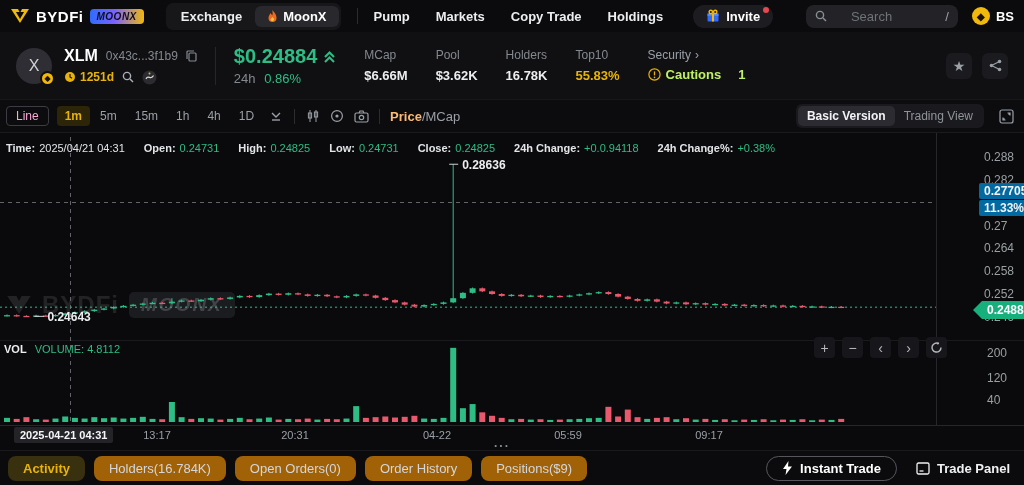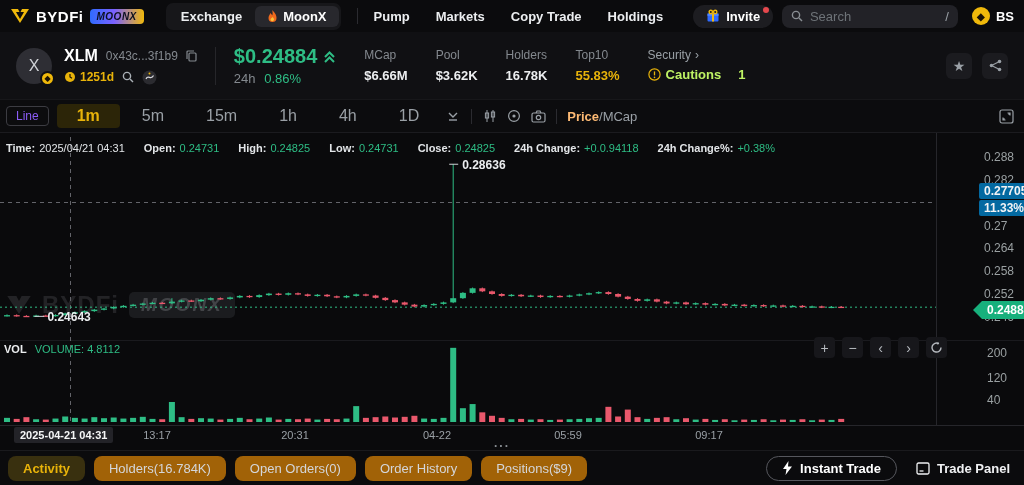--- a/index.html
+++ b/index.html
@@ -14,21 +14,21 @@
   .brand-text { font-size:15px; font-weight:bold; color:#fff; letter-spacing:.5px; }
   .brand-badge { font-size:10px; font-weight:bold; font-style:italic; color:#0b1020; padding:2px 7px; border-radius:4px; background:linear-gradient(90deg,#2f6bff 0%,#7b61ff 45%,#f0b90b 100%); letter-spacing:.5px; }
   .seg { display:flex; align-items:center; background:#17171a; border-radius:7px; padding:2px; margin-left:22px; }
   .seg-exchange { padding:4px 13px; font-size:13px; font-weight:bold; color:#eceef0; }
   .seg-moonx { display:flex; align-items:center; gap:5px; padding:3px 12px; background:#28282d; border-radius:6px; font-size:13px; font-weight:bold; color:#fff; }
   .vdiv { width:1px; height:16px; background:#2b2b30; margin:0 16px; }
   .navlink { font-size:13px; font-weight:bold; color:#eceef0; margin-right:26px; }
   .invite { position:relative; display:flex; align-items:center; gap:6px; background:#1d1d21; border-radius:14px; padding:4px 13px; font-size:13px; font-weight:bold; color:#fff; margin-left:4px; }
   .invite .dot { position:absolute; top:2px; right:4px; width:6px; height:6px; border-radius:50%; background:#e5484d; }
   .nav-spacer { flex:1; }
-  .searchbox { display:flex; align-items:center; gap:7px; width:176px; height:23px; background:#222227; border-radius:8px; padding:0 9px; margin-right:14px; }
+  .searchbox { display:flex; align-items:center; gap:24px; width:152px; height:23px; background:#222227; border-radius:8px; padding:0 9px; margin-right:14px; }
   .searchbox .ph { flex:1; font-size:13px; color:#6e7378; }
   .searchbox .slash { font-size:13px; color:#9aa0a6; }
   .network { display:flex; align-items:center; gap:6px; font-size:13px; font-weight:bold; color:#fff; }
   .coin { width:18px; height:18px; border-radius:50%; background:#f0b90b; display:flex; align-items:center; justify-content:center; color:#1a1205; font-size:10px; font-weight:bold; }
 
   
   .tokenbar { position:absolute; top:32px; left:0; right:0; height:68px; background:#101013; display:flex; align-items:center; padding:0 16px; border-bottom:1px solid #17171a; }
   .avatar { position:relative; width:36px; height:36px; }
   .avatar .circ { width:36px; height:36px; border-radius:50%; background:#2e2e34; display:flex; align-items:center; justify-content:center; font-size:16px; color:#cfd2d6; }
   .avatar .chain { position:absolute; right:-3px; bottom:-2px; width:15px; height:15px; border-radius:50%; background:#f0b90b; border:2px solid #101013; display:flex; align-items:center; justify-content:center; color:#1a1205; font-size:8px; }
@@ -48,22 +48,22 @@
   .stat .val { font-size:13px; font-weight:bold; color:#eceef0; margin-top:6px; }
   .stat .val.gold { color:#e8b30a; }
   .sec .lbl { display:flex; align-items:center; gap:4px; font-size:12px; color:#9aa0a6; }
   .sec .val { display:flex; align-items:center; gap:5px; margin-top:5px; font-size:13px; font-weight:bold; color:#bef264; }
   .sec .cnt { margin-left:12px; }
   .tok-actions { margin-left:auto; display:flex; gap:10px; }
   .iconbtn { width:26px; height:26px; border-radius:6px; background:#1b1b1f; display:flex; align-items:center; justify-content:center; color:#9aa0a6; font-size:14px; }
 
   
   .toolbar { position:absolute; top:100px; left:0; right:0; height:33px; background:#0c0c0e; display:flex; align-items:center; padding:0 6px; border-bottom:1px solid #1b1b1f; }
-  .linebtn { border:1px solid #3c3c42; border-radius:4px; padding:2px 9px; font-size:12px; color:#8b5cf6; margin-right:8px; }
-  .tf { font-size:16px; color:#9aa0a6; padding:3px 20px; border-radius:4px; margin-right:2px; }
+  .linebtn { border:1px solid #3c3c42; border-radius:4px; padding:2px 9px; font-size:12px; color:#f9a8d4; margin-right:8px; }
+  .tf { font-size:12px; color:#9aa0a6; padding:3px 8px; border-radius:4px; margin-right:2px; }
   .tf.active { color:#e8b30a; font-weight:bold; background:#2c2508; }
   .tb-icon { display:flex; align-items:center; justify-content:center; width:24px; height:22px; color:#9aa0a6; }
   .tb-div { width:1px; height:15px; background:#2b2b30; margin:0 6px; }
   .pricemode { margin-left:4px; font-size:13px; }
   .pricemode .p { color:#fdba74; font-weight:bold; }
   .pricemode .m { color:#9aa0a6; }
   .tb-spacer { flex:1; }
   .version { display:flex; align-items:center; background:#1a1a1e; border-radius:6px; padding:2px; margin-right:10px; }
   .version .basic { background:#2b2b31; border-radius:5px; padding:3px 9px; font-size:12px; font-weight:bold; color:#f2f3f5; }
   .version .tv { padding:3px 9px; font-size:12px; color:#8f949a; }
@@ -314,20 +314,24 @@
           <rect x="1" y="3" width="13" height="9" rx="1.5" fill="none" stroke="#9aa0a6" stroke-width="1.2"></rect>
           <path d="M5 3 L6 1 H9 L10 3" fill="none" stroke="#9aa0a6" stroke-width="1.2"></path>
           <circle cx="7.5" cy="7.5" r="2.2" fill="none" stroke="#9aa0a6" stroke-width="1.2"></circle>
         </svg>
       </button>
     <span class="tb-div"></span>
     <div class="pricemode">
       <span class="p">Price</span><span class="m">/MCap</span>
     </div>
     <span class="tb-spacer"></span>
+    <div class="version">
+      <button class="basic">Basic Version</button>
+      <button class="tv">Trading View</button>
+    </div>
     <button class="tb-icon">
         <svg class="ic" width="15" height="15" viewBox="0 0 15 15">
           <rect x="1" y="1" width="13" height="13" rx="2" fill="none" stroke="#9aa0a6" stroke-width="1.2"></rect>
           <path d="M5.5 9.5 L4 11 M9.5 5.5 L11 4 M8.5 4 H11 V6.5 M6.5 11 H4 V8.5" stroke="#9aa0a6" stroke-width="1.2" fill="none"></path>
         </svg>
       </button>
   </div>
 
   <div class="chart">
     <div class="watermark">

